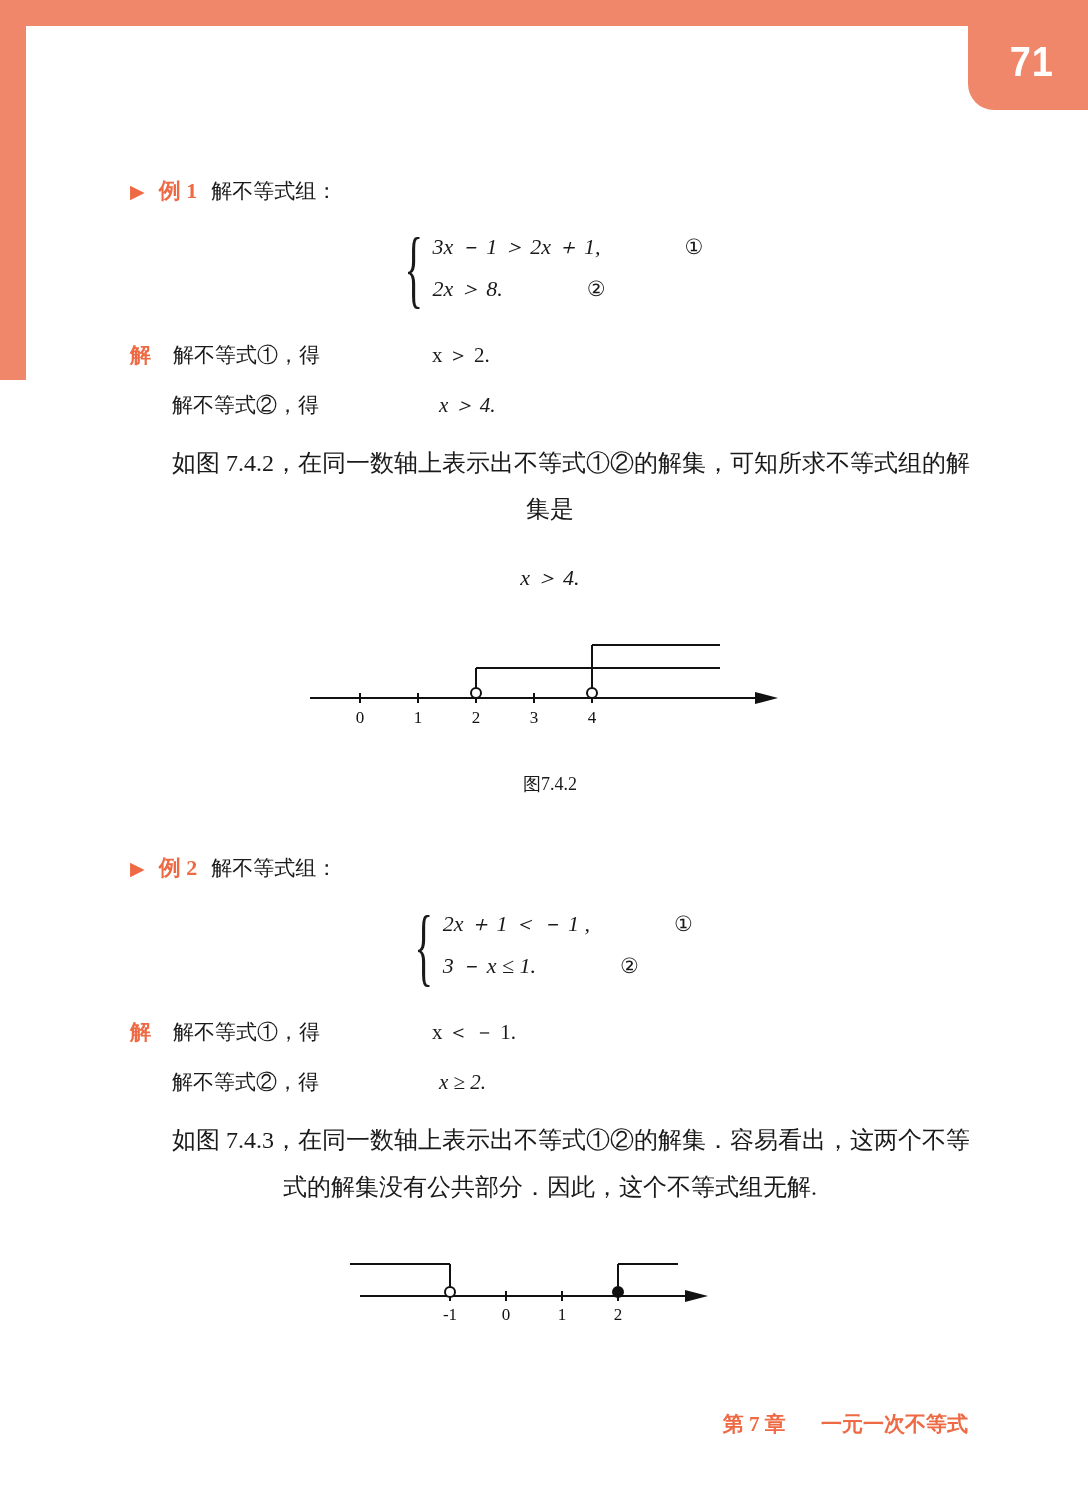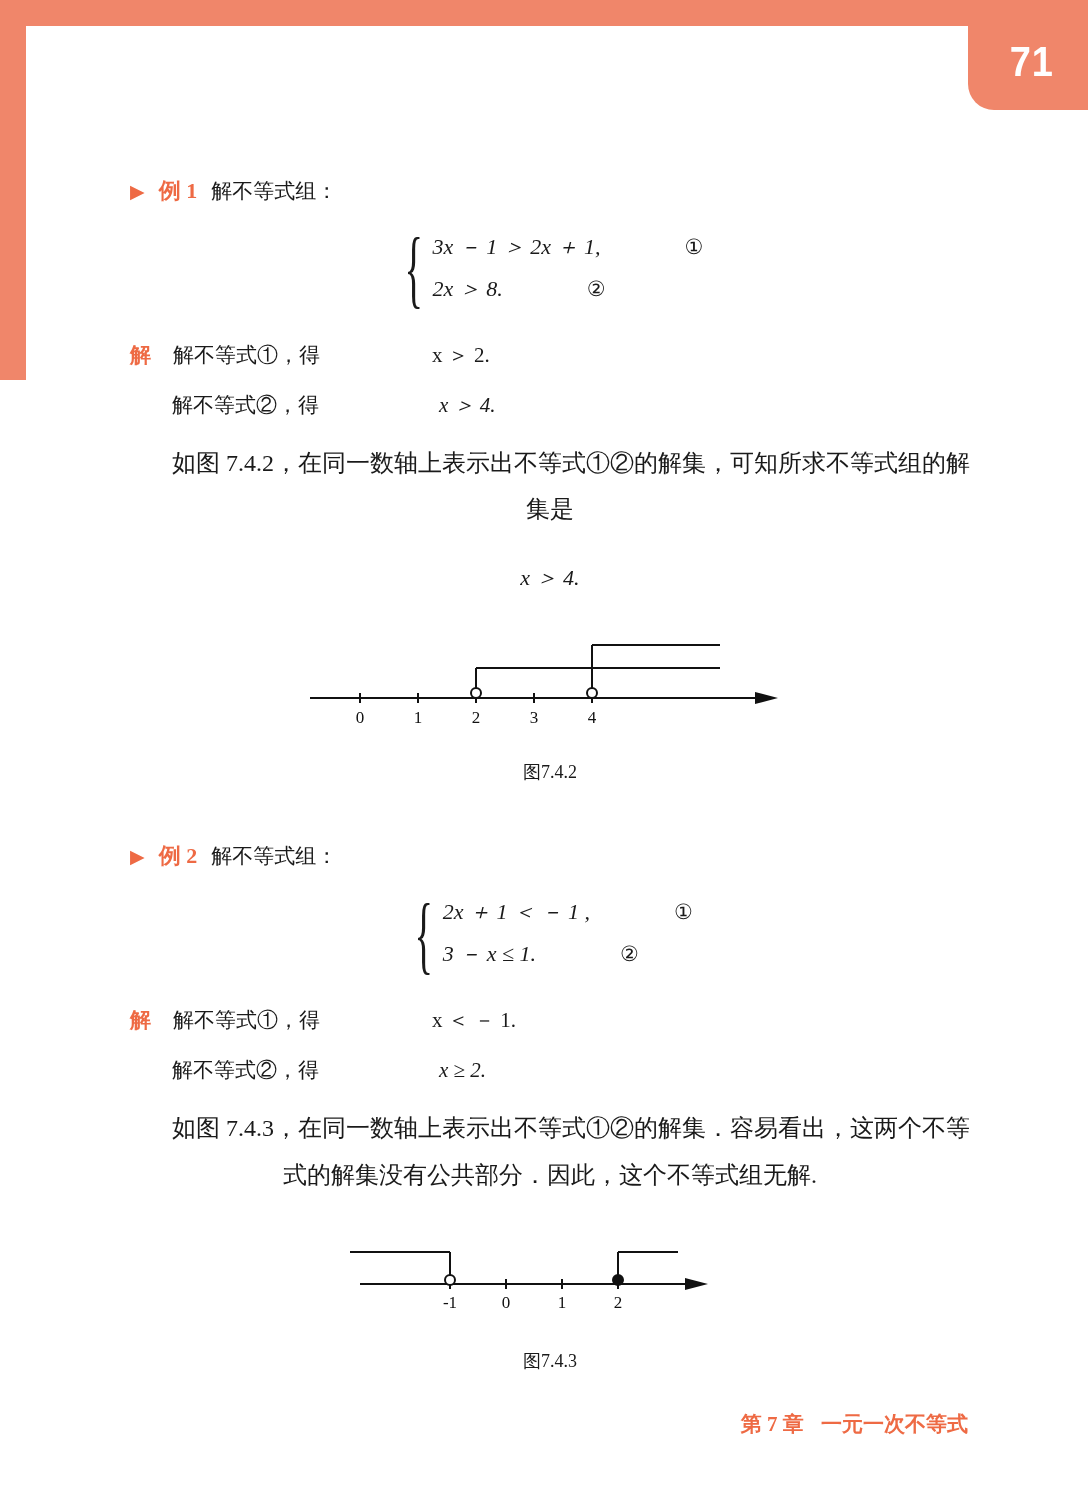--- a/index.html
+++ b/index.html
@@ -65,30 +65,30 @@
   .soln-line { display:flex; align-items:baseline; margin:10px 0 4px 0; }
   .jie { color:#ee6a44; font-weight:bold; margin-right:22px; }
   .lbl { margin-right:16px; }
   .res { margin-left:96px; white-space:pre; }
   .res2 { font-style:italic; margin-left:104px; white-space:pre; }
 
   .para { text-indent:42px; margin:14px 0 0 0; font-size:24px; line-height:1.95;text-align:center; }
   .center-eq { text-align:center; font-style:italic; font-size:22px; margin:24px 0 10px 0; }
 
   .figwrap { margin:24px 0 10px 0; text-align:center; }
-  .figcap { text-align:center; font-size:18px; margin-top:8px; }
+  .figcap { text-align:center; font-size:18px; margin-top:20px; }
 
   .spacer { height:36px; }
 
   .footer {
     position:absolute; right:120px; bottom:70px;
     color:#ee6a44; font-weight:bold; font-size:21px;
     font-family:"Liberation Serif", serif;
   }
-  .footer .ch { margin-right:12px;text-align:right; }
+  .footer .ch { margin-right:30px;text-align:right; }
   svg text { font-family:"Liberation Serif", serif; }
 </style>
 </head>
 <body>
 
 <div class="top-bar"></div>
 <div class="left-bar"></div>
 <div class="page-num-tab"></div>
 <div class="page-num">71</div>
 
@@ -212,21 +212,20 @@
       <text x="278" y="86" font-size="17" text-anchor="middle" fill="#111">2</text>
 
       <line x1="110" y1="30" x2="110" y2="54" stroke="#111" stroke-width="2"></line>
       <line x1="10" y1="30" x2="110" y2="30" stroke="#111" stroke-width="2"></line>
       <circle cx="110" cy="58" r="5" fill="#fff" stroke="#111" stroke-width="2"></circle>
 
       <line x1="278" y1="30" x2="278" y2="54" stroke="#111" stroke-width="2"></line>
       <line x1="278" y1="30" x2="338" y2="30" stroke="#111" stroke-width="2"></line>
       <circle cx="278" cy="58" r="5" fill="#111" stroke="#111" stroke-width="2"></circle>
     </svg>
-    <div class="figcap">图7.4.3</div>
   </div>
 
 </div>
 
 <div class="footer">
   <span class="ch">第 7 章</span>
   <span>一元一次不等式</span>
 </div>
 
 </body></html>

